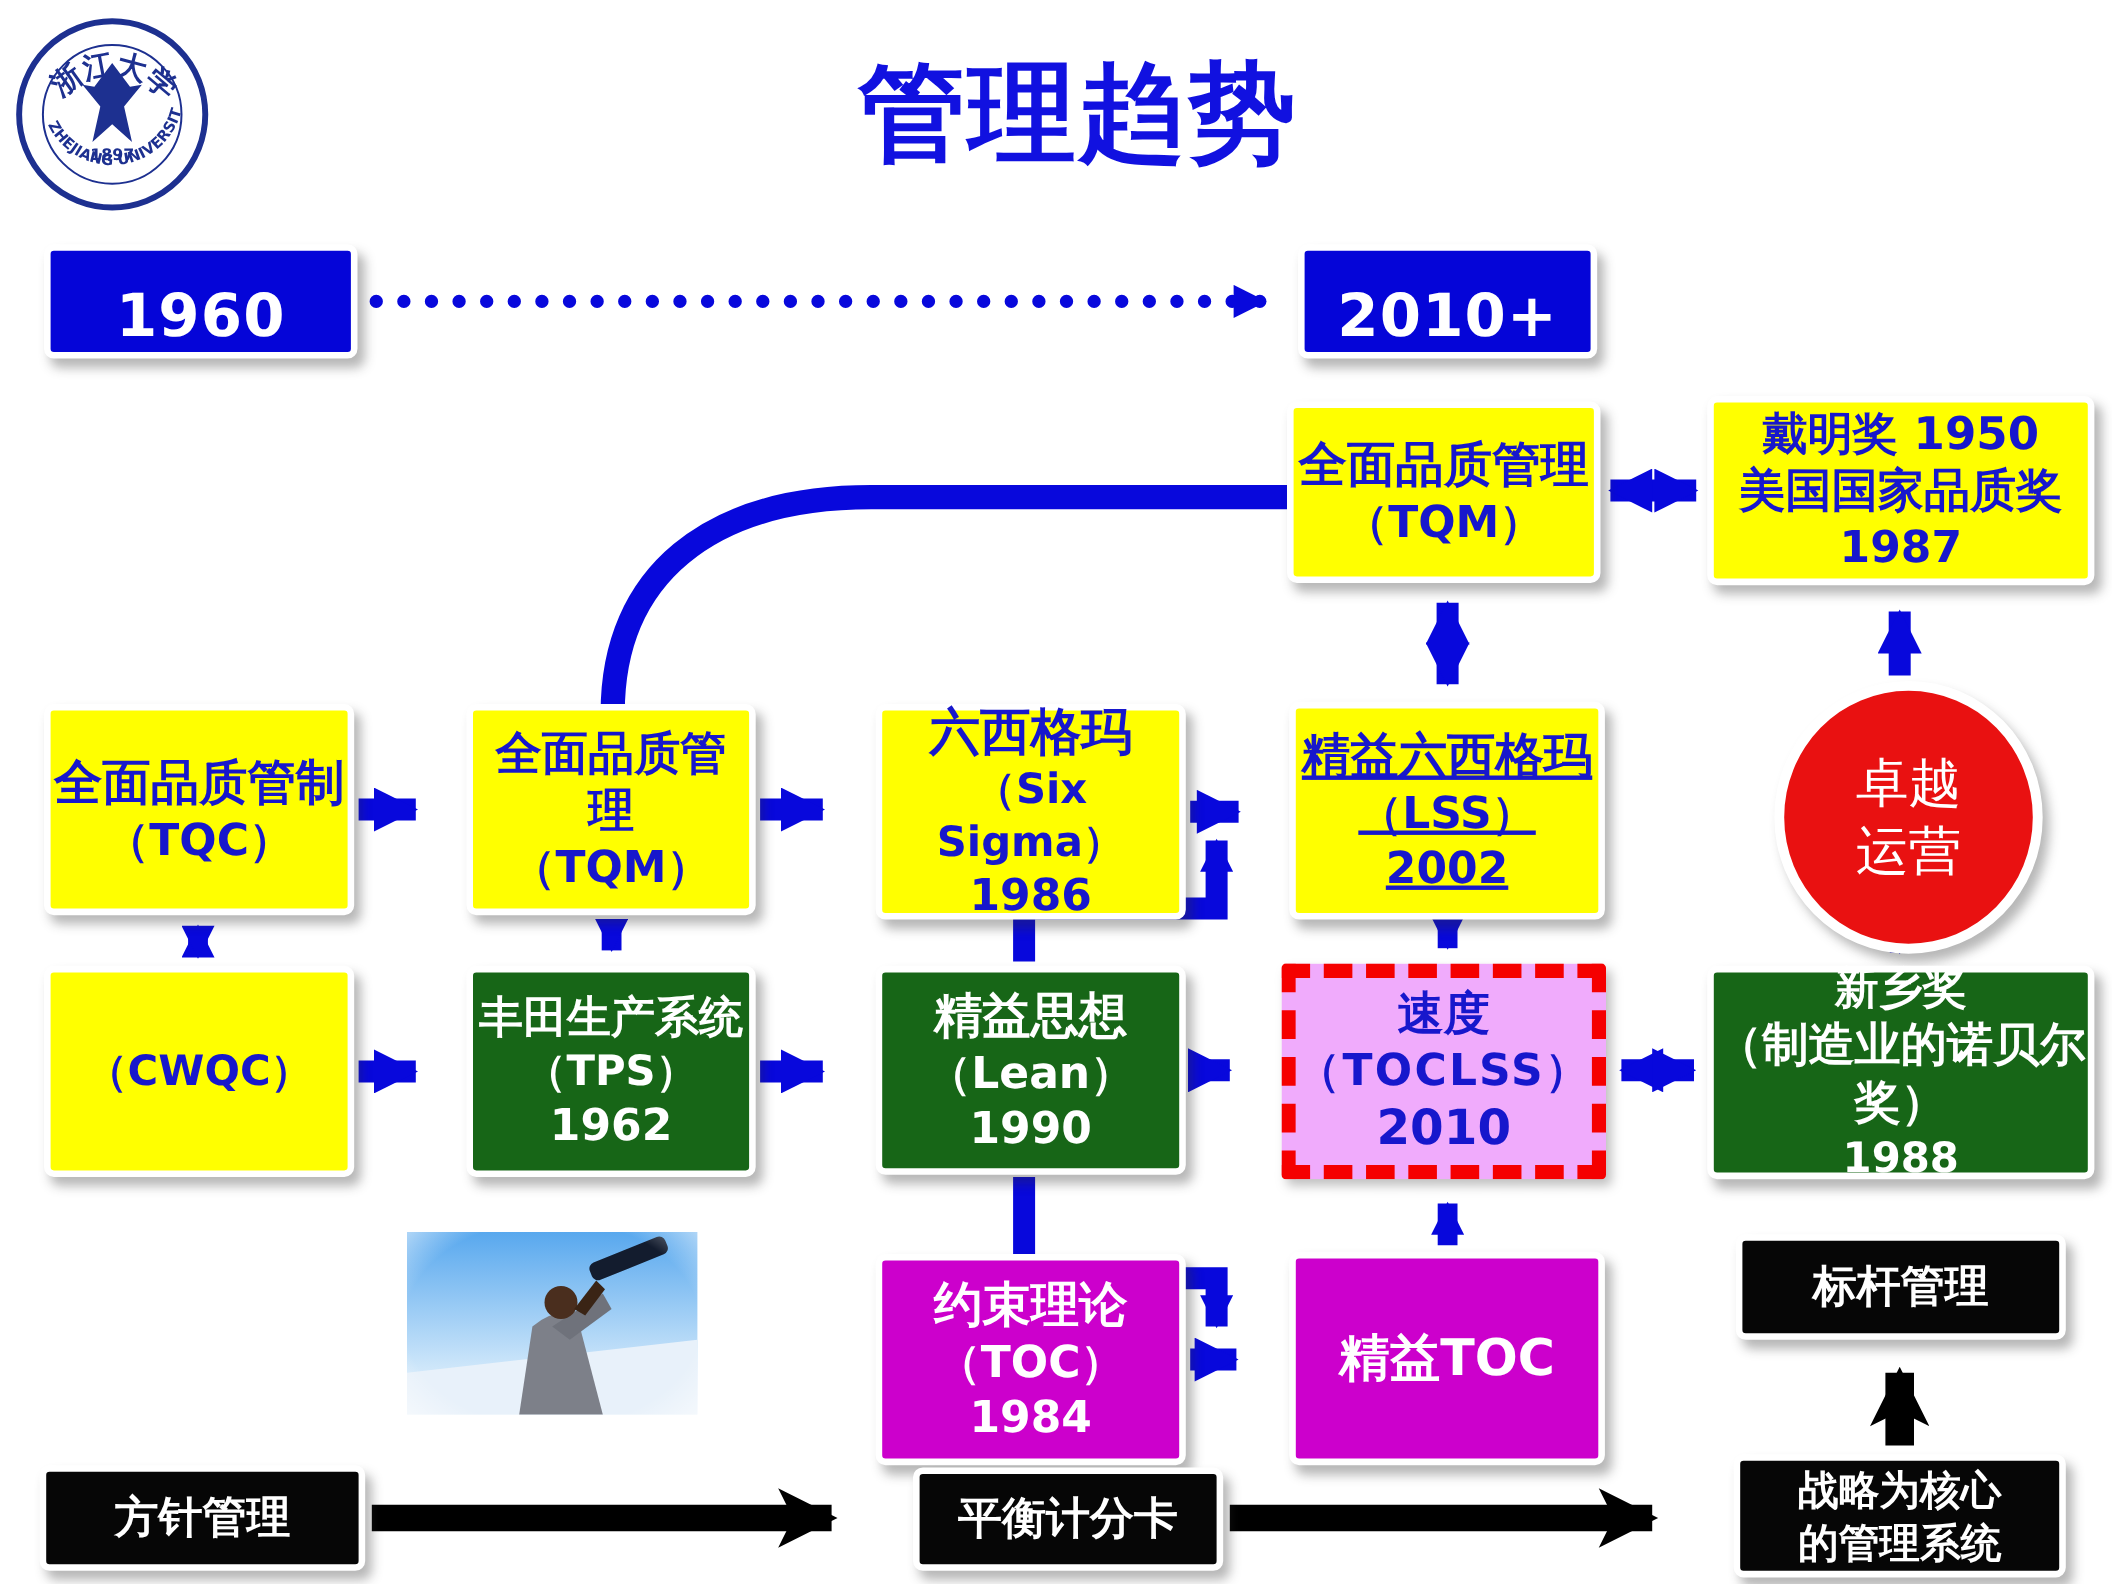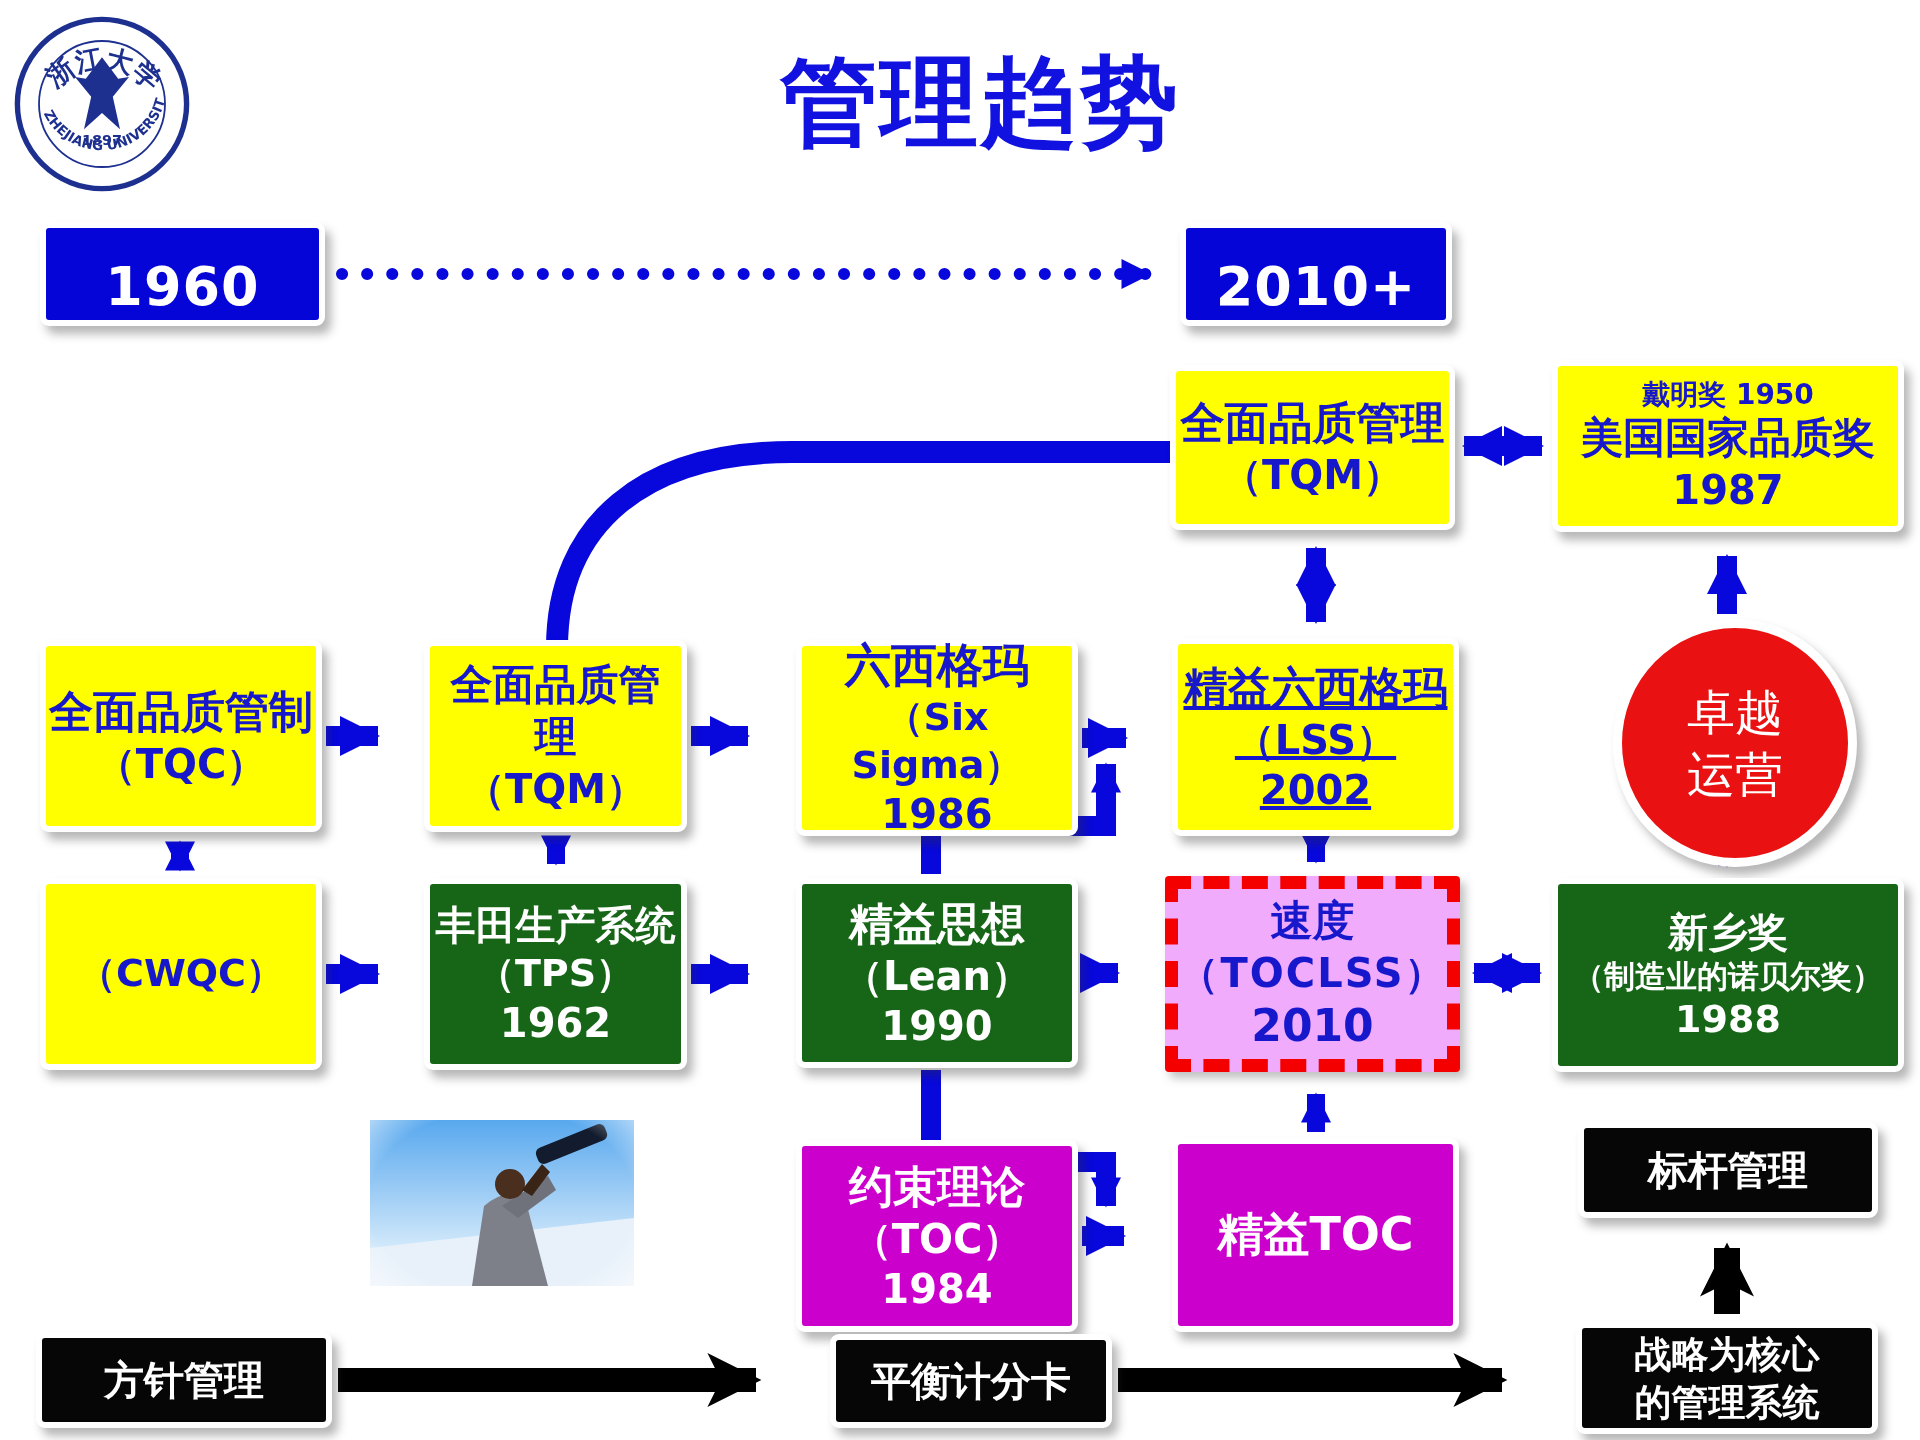--- a/index.html
+++ b/index.html
@@ -125,21 +125,21 @@
 </div>
 <div class="node bluebox sans timeline" style="left:1180px;top:222px;width:272px;height:104px;">
   <span>2010+</span>
 </div>
 
 <div class="node yellow" style="left:1170px;top:365px;width:285px;height:165px;">
   <span class="cl" style="font-size:44px">全面品质管理</span>
   <span class="ll" style="font-size:40px">（TQM）</span>
 </div>
 <div class="node yellow" style="left:1552px;top:360px;width:352px;height:172px;">
-  <span class="cl ll" style="font-size:28px">戴明奖 1950</span>
+  <span class="cl ll" style="font-size:41px">戴明奖 1950</span>
   <span class="cl" style="font-size:42px">美国国家品质奖</span>
   <span class="ll" style="font-size:40px">1987</span>
 </div>
 
 <div class="node yellow" style="left:40px;top:640px;width:282px;height:192px;">
   <span class="cl" style="font-size:44px">全面品质管制</span>
   <span class="ll" style="font-size:40px">（TQC）</span>
 </div>
 <div class="node yellow" style="left:424px;top:640px;width:263px;height:192px;">
   <span class="cl" style="font-size:42px">全面品质管理</span>
@@ -173,21 +173,21 @@
   <span style="font-size:40px">（Lean）</span>
   <span style="font-size:40px">1990</span>
 </div>
 <div id="toclss" class="node" style="left:1165px;top:876px;width:295px;height:196px;">
   <span class="cl" style="font-size:42px">速度</span>
   <span class="ll" style="font-size:40px;letter-spacing:2px">（TOCLSS）</span>
   <span class="ll" style="font-size:44px">2010</span>
 </div>
 <div class="node green sans" style="left:1552px;top:878px;width:352px;height:194px;">
   <span style="font-size:40px">新乡奖</span>
-  <span style="font-size:31px">（制造业的诺贝尔奖）</span>
+  <span style="font-size:42px">（制造业的诺贝尔奖）</span>
   <span style="font-size:38px">1988</span>
 </div>
 
 <div id="photo" class="abs">
   <svg width="300" height="210" viewBox="0 0 300 210">
     <defs>
       <linearGradient id="sky" x1="0" y1="0" x2="0" y2="1">
         <stop offset="0" stop-color="#58a8ee"></stop>
           <stop offset="0.75" stop-color="#cfe7fa"></stop>
         <stop offset="1" stop-color="#f2f8ff"></stop>

